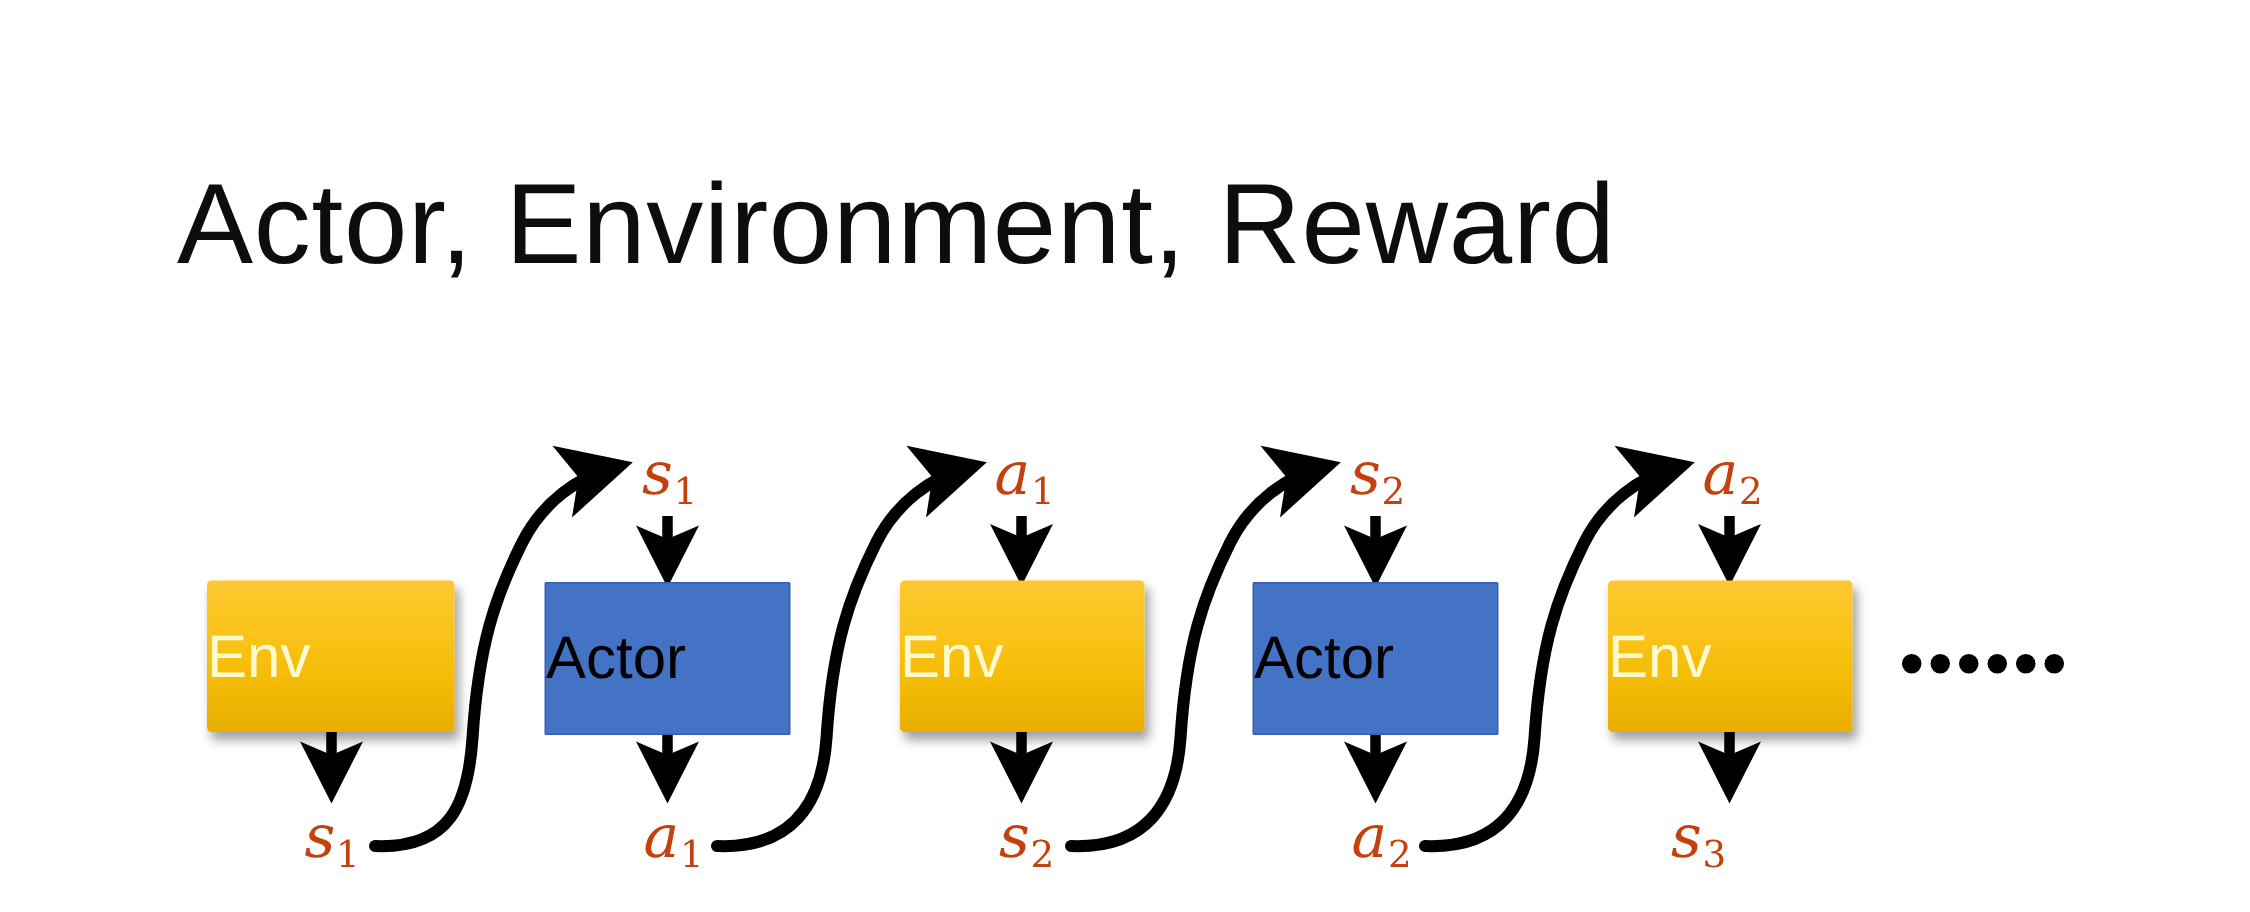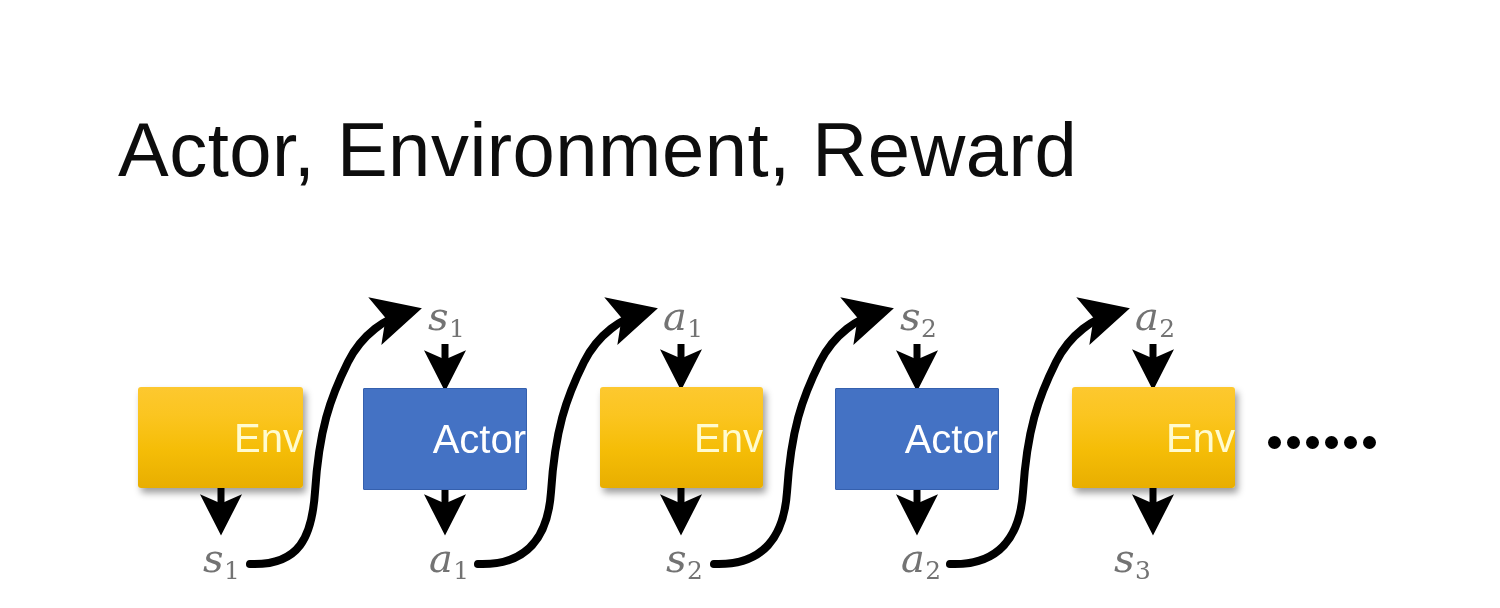--- a/index.html
+++ b/index.html
@@ -25,45 +25,45 @@
     line-height:1.0;
   }
 
   
   #wires{position:absolute;left:0;top:0;width:1500px;height:608px;}
 
   
   .node{
     position:absolute;
     box-sizing:border-box;
-    display:flex;align-items:center;justify-content:flex-end;
+    display:flex;align-items:center;justify-content:flex-start;
     font-size:40px;
     line-height:1;
     white-space:nowrap;
   }
   .node.env{
     background:linear-gradient(180deg,#FDC82F 0%,#FBC520 28%,#F5BD07 62%,#E8AE00 100%);
     border-radius:3px;
     color:#FFFBCF;
     box-shadow:3px 5px 7px rgba(0,0,0,0.38);
   }
   .node.actor{
     background:#4472C4;
     border:1px solid #3560AE;
     border-radius:1px;
-    color:#ffffff;
+    color:#000000;
   }
 
   
   .mlabel{
     position:absolute;
     font-family:"DejaVu Serif", serif;
     font-style:italic;
     font-size:40px;
-    color:#737373;
+    color:#c2410c;
     white-space:nowrap;
     line-height:1;
   }
   .mlabel sub{
     font-size:0.62em;
     font-style:normal;
     vertical-align:-0.28em;
     margin-left:0.5px;
   }
 

